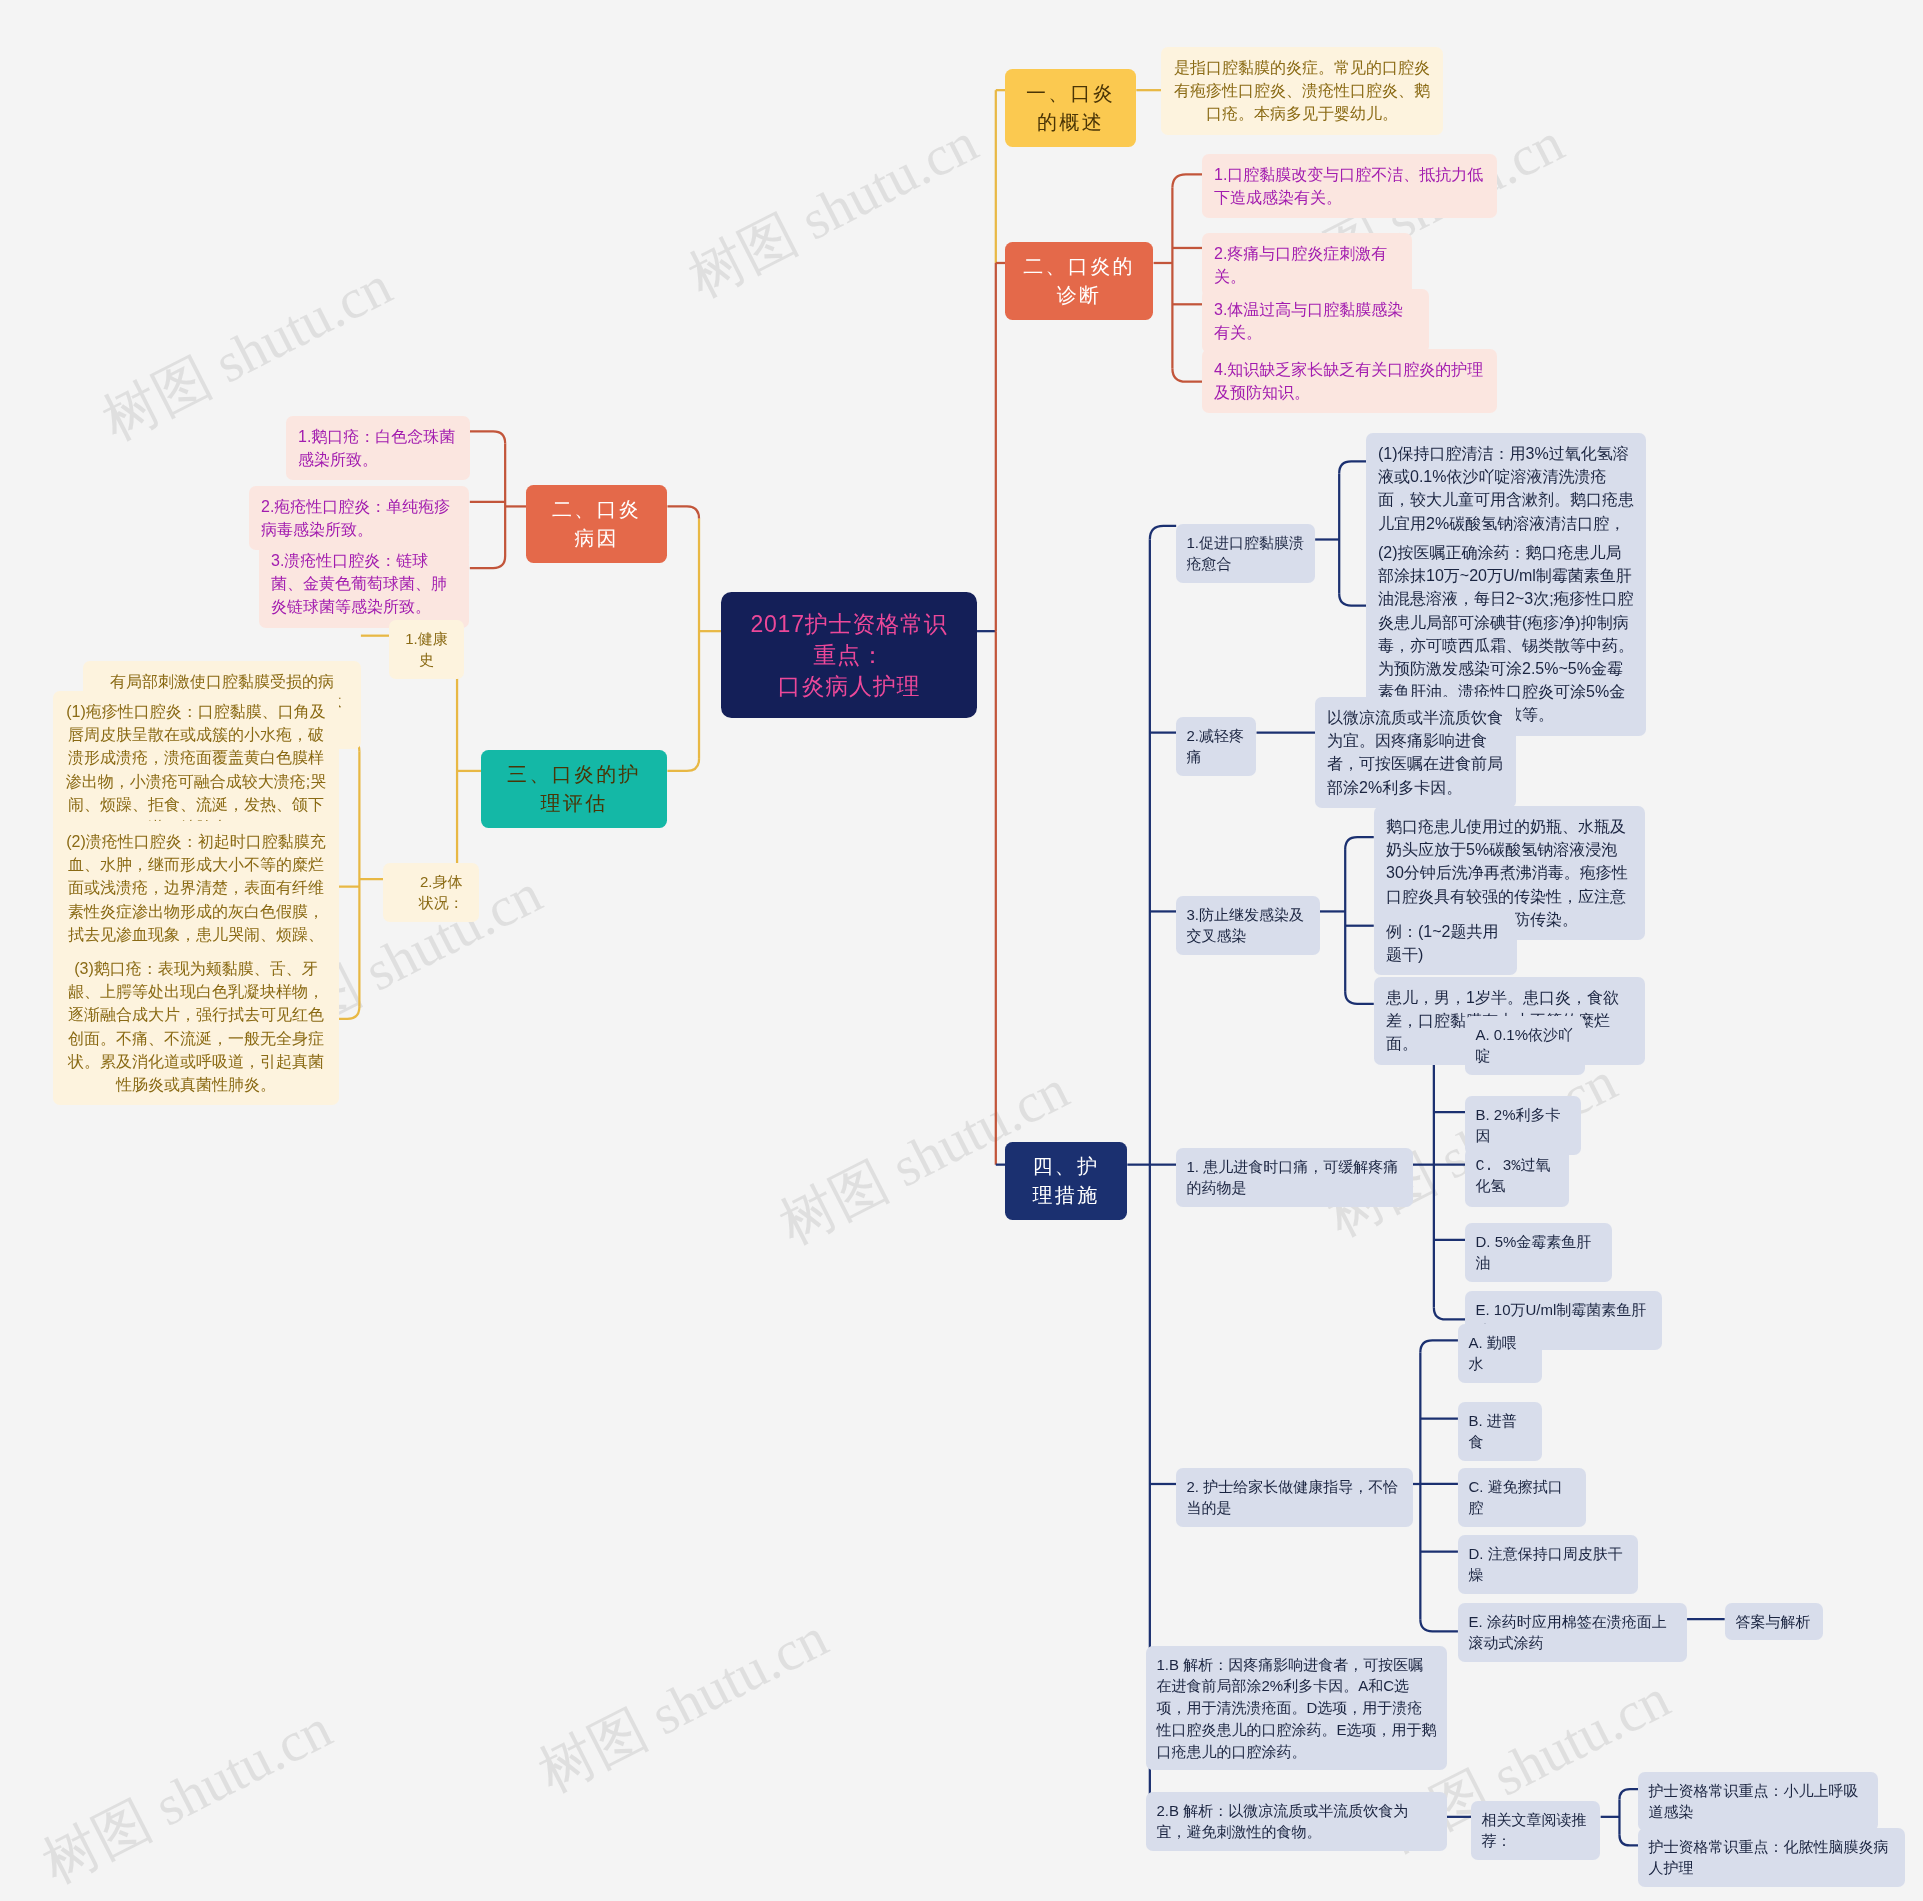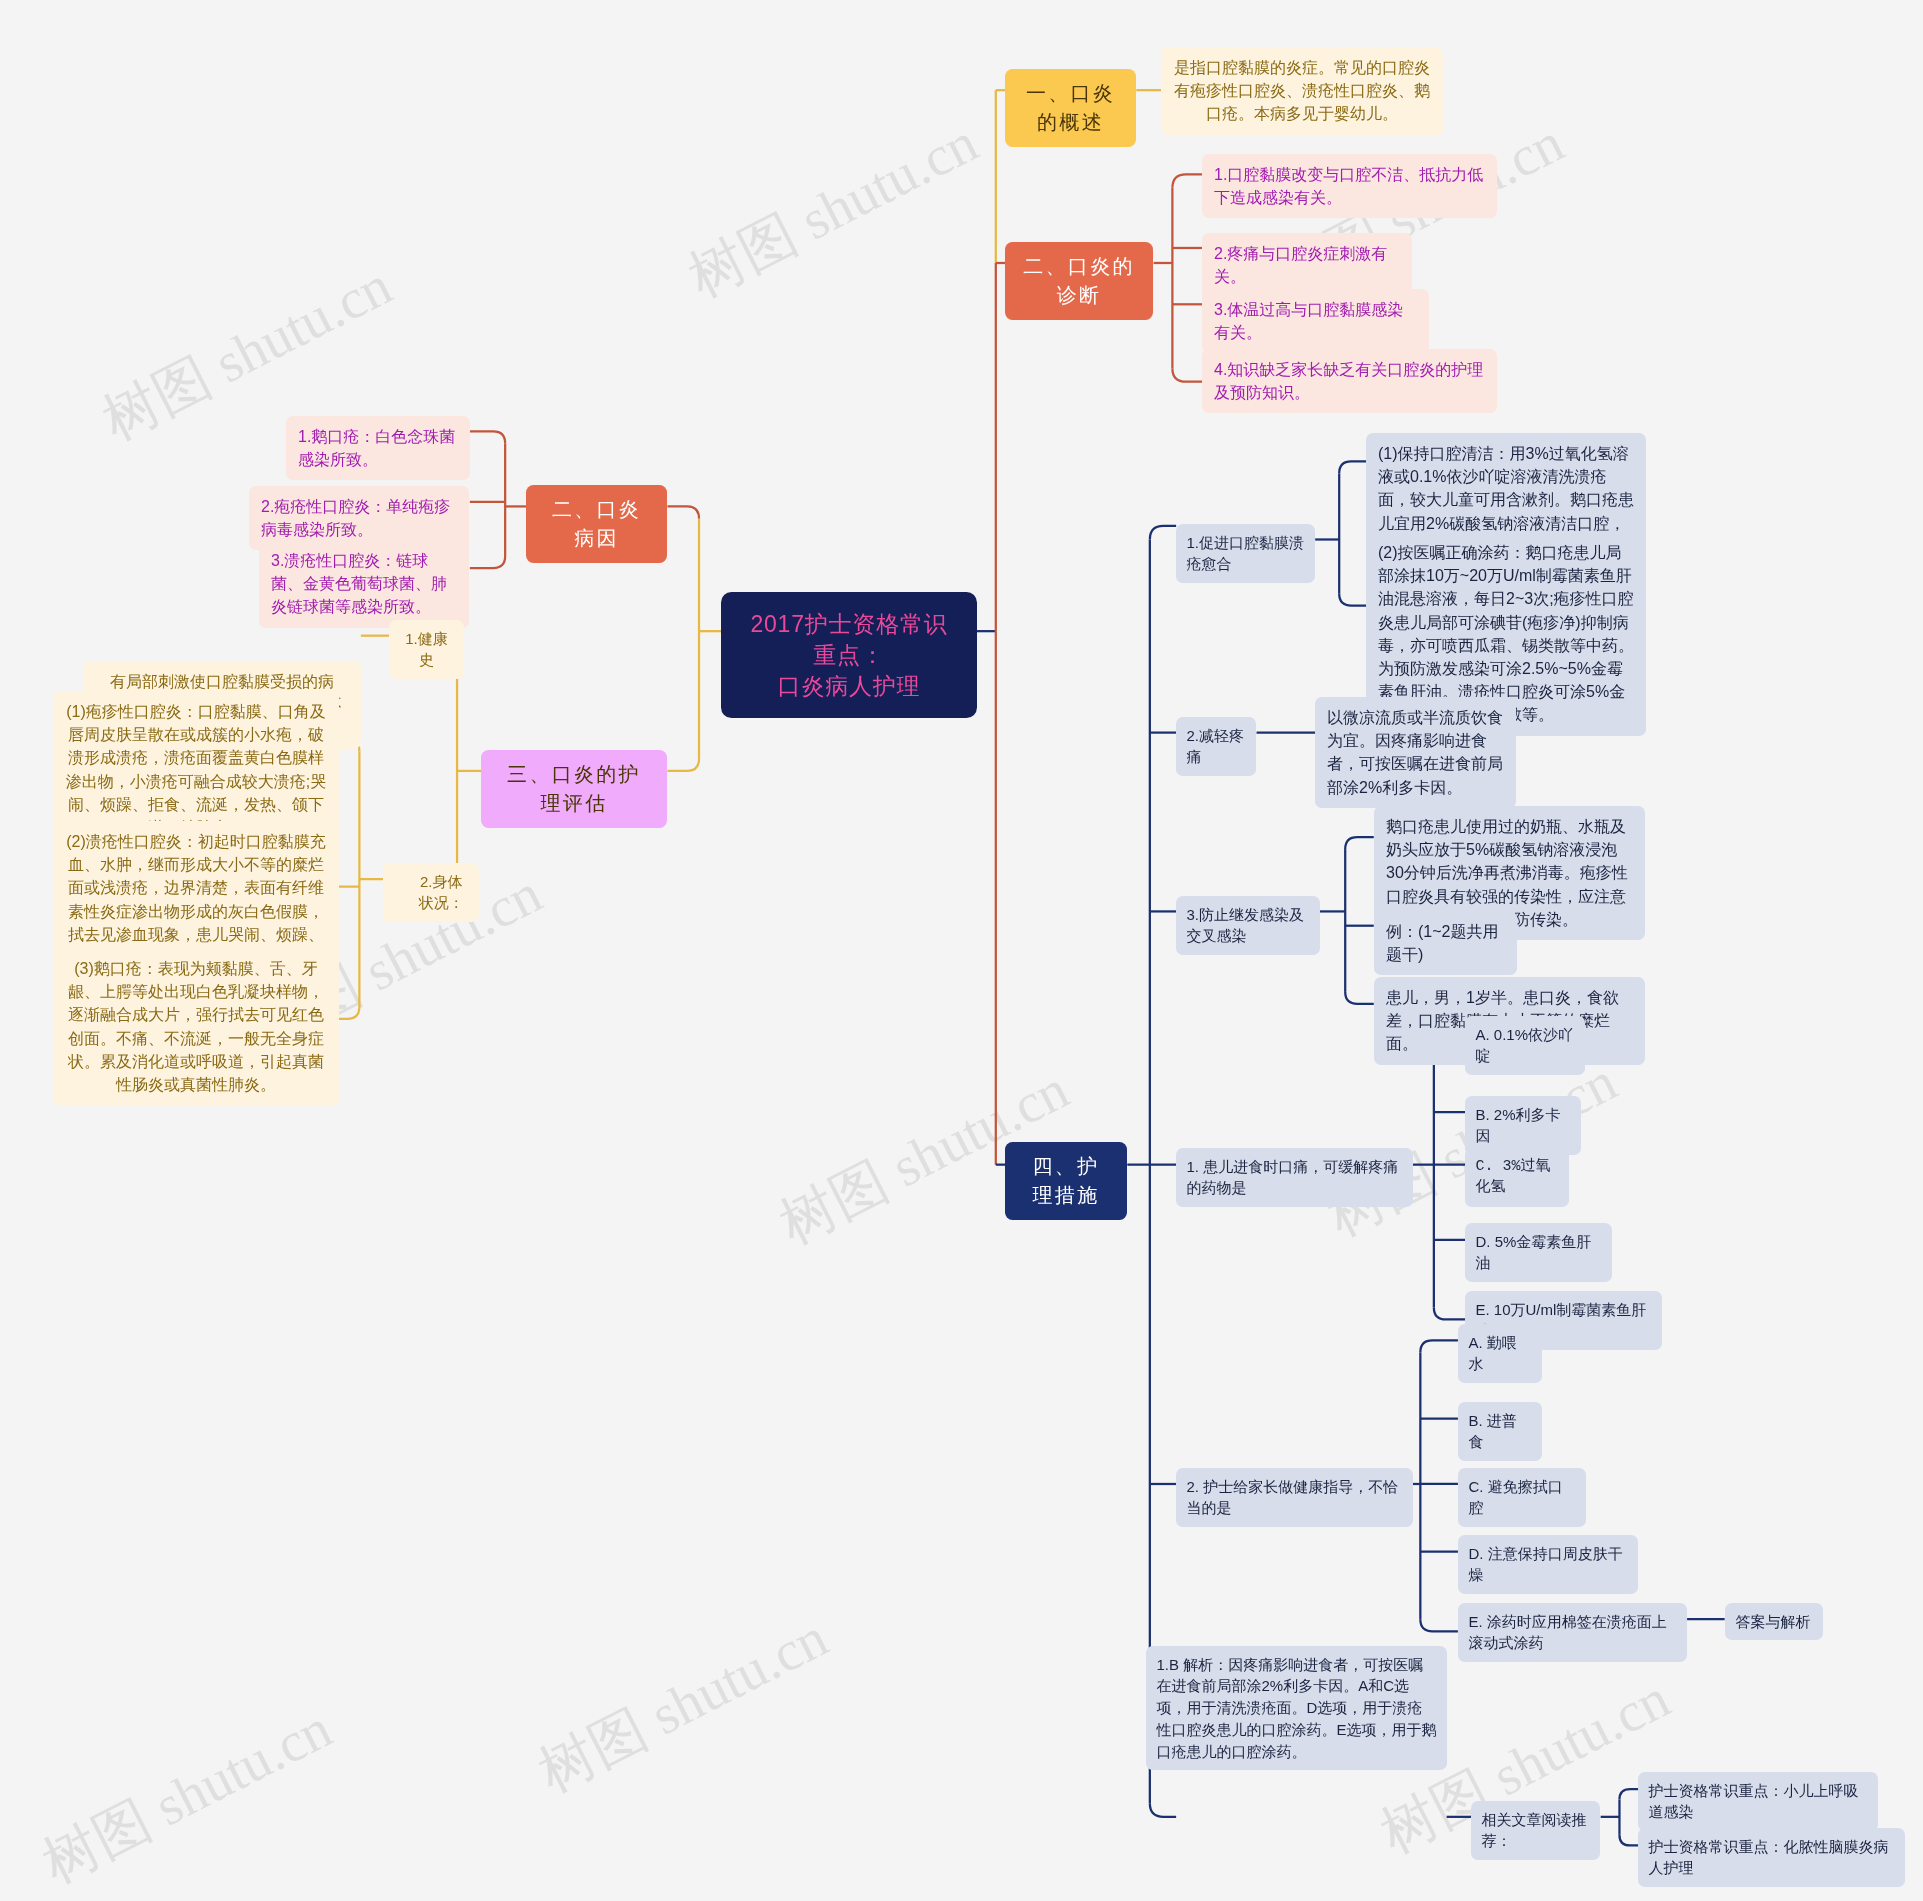--- a/index.html
+++ b/index.html
@@ -30,21 +30,21 @@
     text-align: center;
     padding: 16.5px 19.5px;
     line-height: 1.35;
     letter-spacing: 0.8px;
   }
 
   
   .branch { font-size: 20px; padding: 9.8px 16.5px; text-align:center; letter-spacing: 2.3px; border-radius: 7.5px; }
   .branch.yellow  { background:#fbc950; color:#4a3506; }
   .branch.orange  { background:#e4694a; color:#ffffff; }
-  .branch.yellow2 { background:#f0abfc; color:#4a3506; }
+  .branch.yellow2 { background:#14b8a6; color:#4a3506; }
   .branch.navy    { background:#1b3070; color:#ffffff; }
 
   
   .leaf { font-size: 16px; padding: 9px 12px; border-radius: 6.8px; }
   .leaf.cream  { background:#fdf3de; color:#8a6a14;text-align:center; }
   .leaf.pink   { background:#fbe6e0; color:#a21caf; }
   .leaf.lav    { background:#d8ddeb; color:#1a2440; }
   .leaf.small  { font-size: 15px; padding: 7.5px 10.5px; }
   .ta-left  { text-align: left; }
 
@@ -223,19 +223,20 @@
   <div class="node leaf lav ta-left small" style="left:1176px; top:1468px; width:237px;">2. 护士给家长做健康指导，不恰当的是</div>
   <div class="node leaf lav ta-left small" style="left:1458px; top:1324px; width:84px;">A. 勤喂水</div>
   <div class="node leaf lav ta-left small" style="left:1458px; top:1402px; width:84px;">B. 进普食</div>
   <div class="node leaf lav ta-left small" style="left:1458px; top:1468px; width:128px;">C. 避免擦拭口腔</div>
   <div class="node leaf lav ta-left small" style="left:1458px; top:1535px; width:180px;">D. 注意保持口周皮肤干燥</div>
   <div class="node leaf lav ta-left small" style="left:1458px; top:1603px; width:229px;">E. 涂药时应用棉签在溃疮面上滚动式涂药</div>
 
   <div class="node leaf lav ta-left small" style="left:1725px; top:1603px; width:98px;">答案与解析</div>
 
   <div class="node leaf lav ta-left small" style="left:1146px; top:1646px; width:301px;">1.B 解析：因疼痛影响进食者，可按医嘱在进食前局部涂2%利多卡因。A和C选项，用于清洗溃疮面。D选项，用于溃疮性口腔炎患儿的口腔涂药。E选项，用于鹅口疮患儿的口腔涂药。</div>
+  <div class="node leaf lav ta-left small" style="left:1146px; top:1792px; width:301px;">2.B 解析：以微凉流质或半流质饮食为宜，避免刺激性的食物。</div>
 
   <div class="node leaf lav ta-left small" style="left:1471px; top:1801px; width:129px;">相关文章阅读推荐：</div>
   <div class="node leaf lav ta-left small" style="left:1638px; top:1772px; width:240px;">护士资格常识重点：小儿上呼吸道感染</div>
   <div class="node leaf lav ta-left small" style="left:1638px; top:1828px; width:267px;">护士资格常识重点：化脓性脑膜炎病人护理</div>
 
 </div>
 
 
 </body></html>

